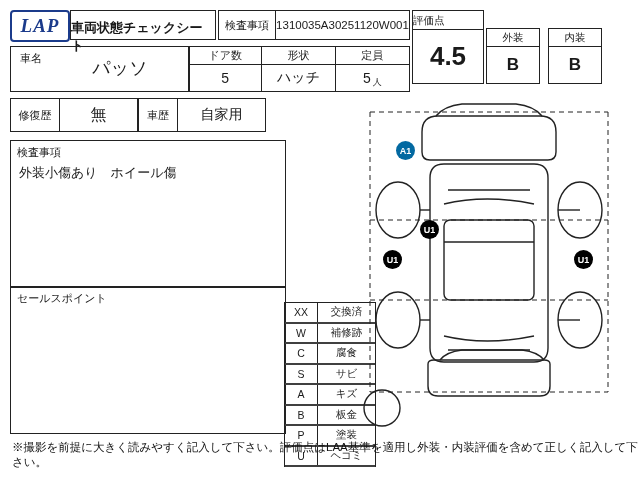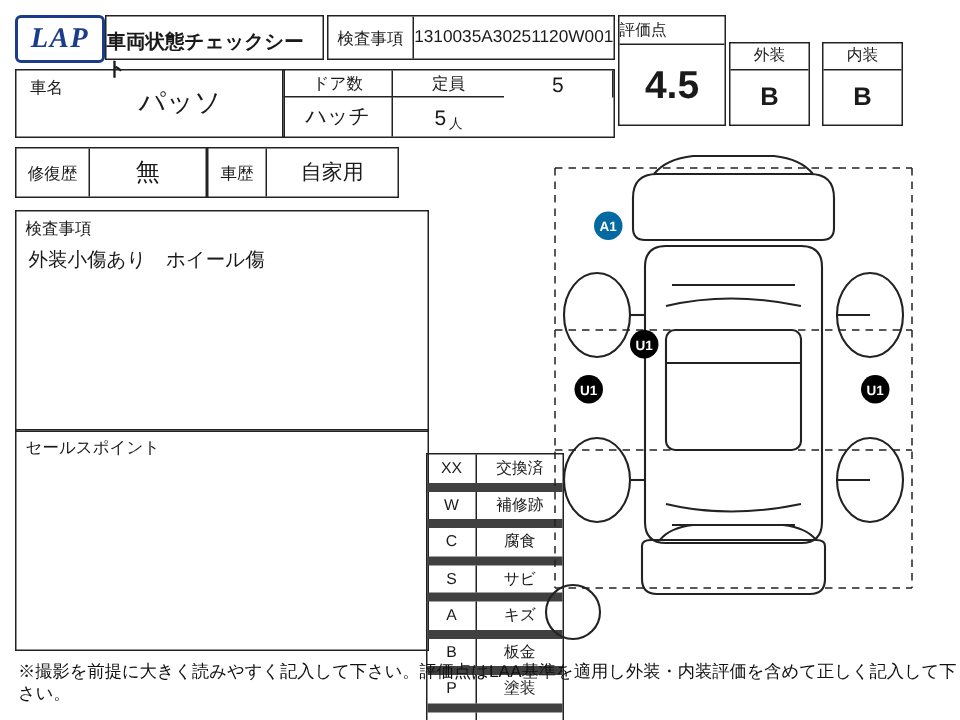--- a/index.html
+++ b/index.html
@@ -182,21 +182,21 @@
   .legend {
     position: absolute;
     left: 284px; top: 302px;
     width: 90px;
     border: 1px solid #222;
     border-bottom: none;
   }
   .legend-row {
     display: flex;
     height: 18.5px;
-    border-bottom: 6px solid #404040;
+    border-bottom: 2px solid #404040;
   }
   .legend-code {
     width: 32px;
     display: flex; align-items: center; justify-content: center;
     font-size: 10.5px;
     border-right: 1px solid #222;
   }
   .legend-desc {
     flex: 1;
     display: flex; align-items: center; justify-content: center;
@@ -265,20 +265,21 @@
     <div class="grade-value">B</div>
   </div>
 
   <div class="carname-box">
     <span class="carname-label">車名</span>
     <span class="carname-value">パッソ</span>
   </div>
 
   <div class="spec-table">
     <div class="spec-cell spec-head">ドア数</div>
+    <div class="spec-cell spec-head">形状</div>
     <div class="spec-cell spec-head last">定員</div>
     <div class="spec-cell spec-val">5</div>
     <div class="spec-cell spec-val">ハッチ</div>
     <div class="spec-cell spec-val last">
       <span>5</span>
       <span class="unit">人</span>
     </div>
   </div>
 
   <div class="repair-box">

